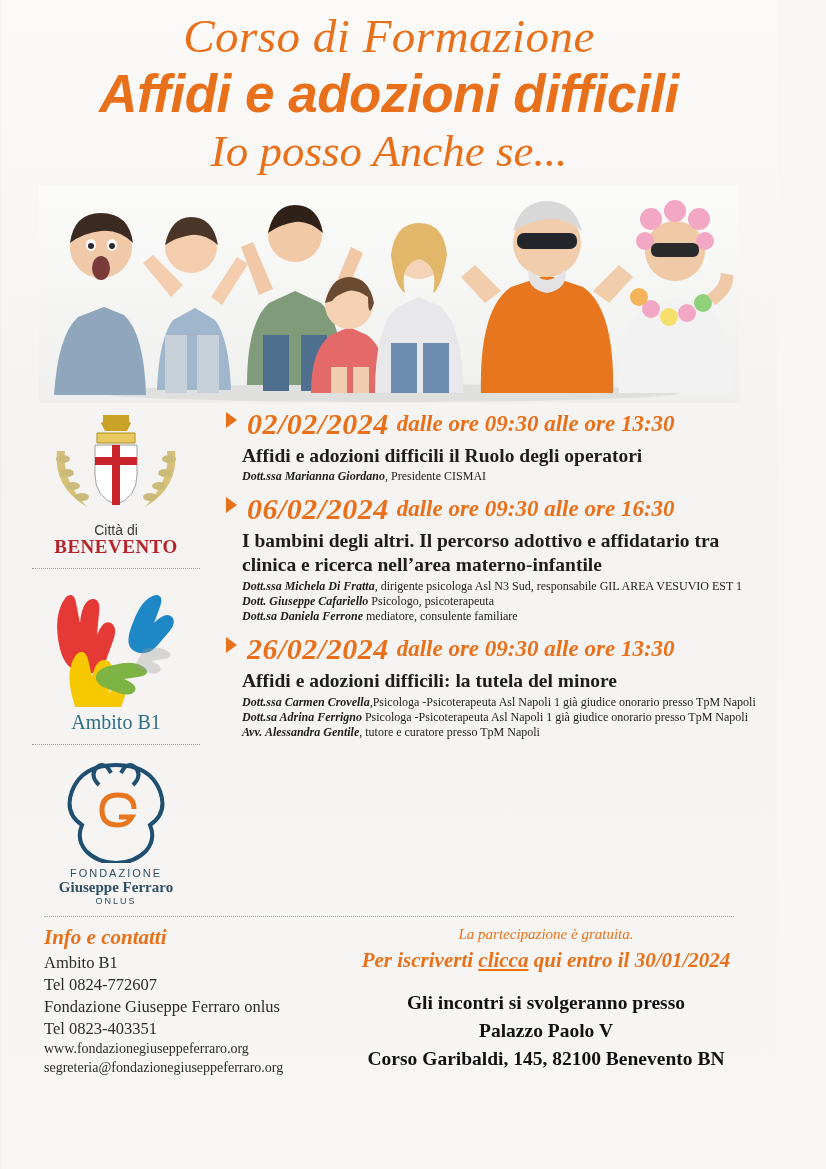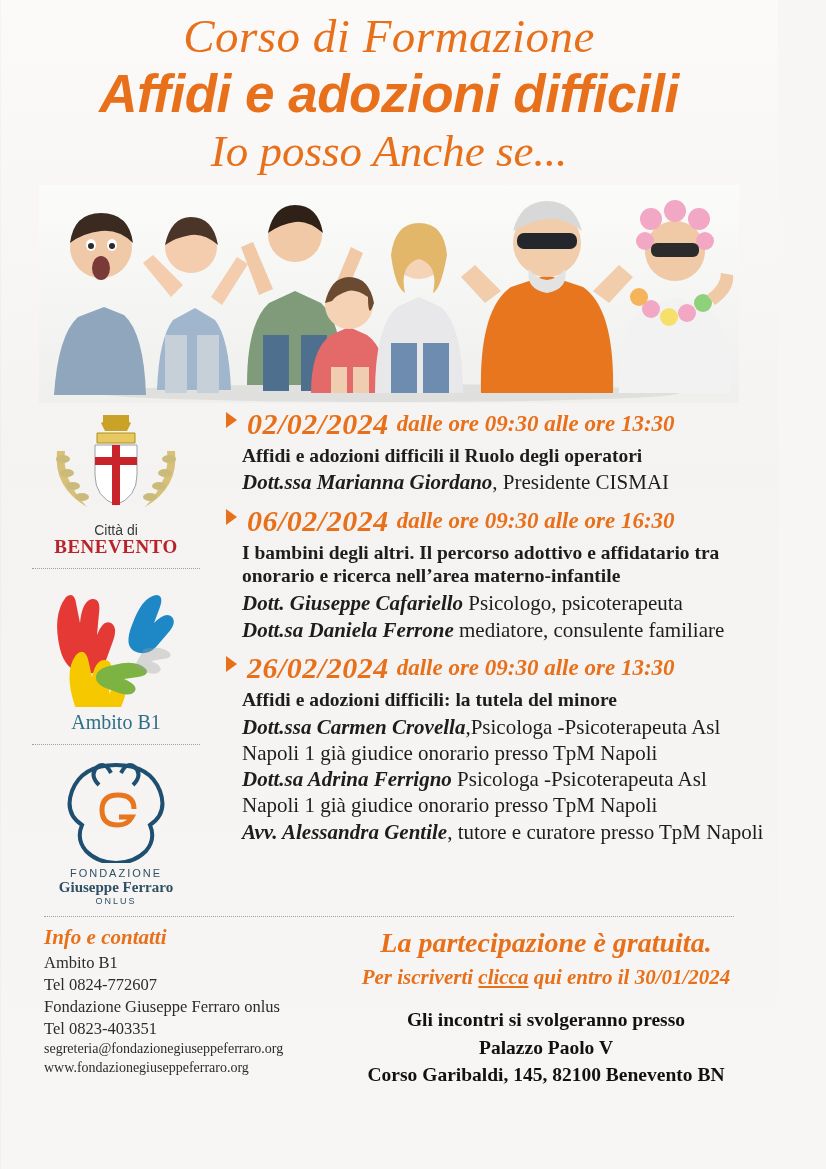--- a/index.html
+++ b/index.html
@@ -159,21 +159,21 @@
   .sess-title {
     font-family: "Liberation Serif", serif;
     font-weight: bold;
     font-size: 19.5px;
     color: #1d1d1d;
     line-height: 1.22;
     margin: 3px 0 2px 16px;
   }
   .speaker {
     font-family: "Liberation Serif", serif;
-    font-size: 21px;
+    font-size: 12px;
     color: #1d1d1d;
     line-height: 1.25;
     margin-left: 16px;
   }
   .speaker .nm {
     font-weight: bold;
     font-style: italic;
   }
 
   
@@ -202,23 +202,23 @@
     line-height: 1.33;
   }
   .info-small {
     font-family: "Liberation Serif", serif;
     font-size: 14px;
     color: #2b2b2b;
     line-height: 1.35;
   }
   .free-1 {
     font-family: "Liberation Serif", serif;
-    font-weight: bold;
-    font-style: italic;
-    font-size: 28px;
+    font-weight: normal;
+    font-style: italic;
+    font-size: 15px;
     color: #e8701a;
     line-height: 1.3;
   }
   .free-2 {
     font-family: "Liberation Serif", serif;
     font-weight: bold;
     font-style: italic;
     font-size: 21px;
     color: #e8701a;
     line-height: 1.45;
@@ -413,21 +413,24 @@
           <span class="nm">Dott.ssa Marianna Giordano</span><span>, Presidente CISMAI</span>
         </div>
       </div>
 
       <div class="session">
         <div class="sess-head">
           <span class="tri"></span>
           <span class="sess-date">06/02/2024</span>
           <span class="sess-time">dalle ore 09:30 alle ore 16:30</span>
         </div>
-        <div class="sess-title">I bambini degli altri. Il percorso adottivo e affidatario tra onorario e ricerca nell’area materno-infantile</div>
+        <div class="sess-title">I bambini degli altri. Il percorso adottivo e affidatario tra clinica e ricerca nell’area materno-infantile</div>
+        <div class="speaker">
+          <span class="nm">Dott.ssa Michela Di Fratta</span><span>, dirigente psicologa Asl N3 Sud, responsabile GIL AREA VESUVIO EST 1</span>
+        </div>
         <div class="speaker">
           <span class="nm">Dott. Giuseppe Cafariello</span><span> Psicologo, psicoterapeuta</span>
         </div>
         <div class="speaker">
           <span class="nm">Dott.sa Daniela Ferrone</span><span> mediatore, consulente familiare</span>
         </div>
       </div>
 
       <div class="session">
         <div class="sess-head">
@@ -452,22 +455,22 @@
 
   <div class="foot-sep"></div>
 
   <div class="footer">
     <div class="foot-left">
       <div class="info-title">Info e contatti</div>
       <div class="info-line">Ambito B1</div>
       <div class="info-line">Tel  0824-772607</div>
       <div class="info-line">Fondazione Giuseppe Ferraro onlus</div>
       <div class="info-line">Tel  0823-403351</div>
+      <div class="info-small">www.fondazionegiuseppeferraro.org</div>
       <div class="info-small">segreteria@fondazionegiuseppeferraro.org</div>
-      <div class="info-small">www.fondazionegiuseppeferraro.org</div>
     </div>
 
     <div class="foot-right">
       <div class="free-1">La partecipazione è gratuita.</div>
       <div class="free-2">
         <span>Per iscriverti </span><a href="#">clicca</a><span> qui entro il 30/01/2024</span>
       </div>
       <div class="venue">
         <div>Gli incontri si svolgeranno presso</div>
         <div>Palazzo Paolo V</div>

